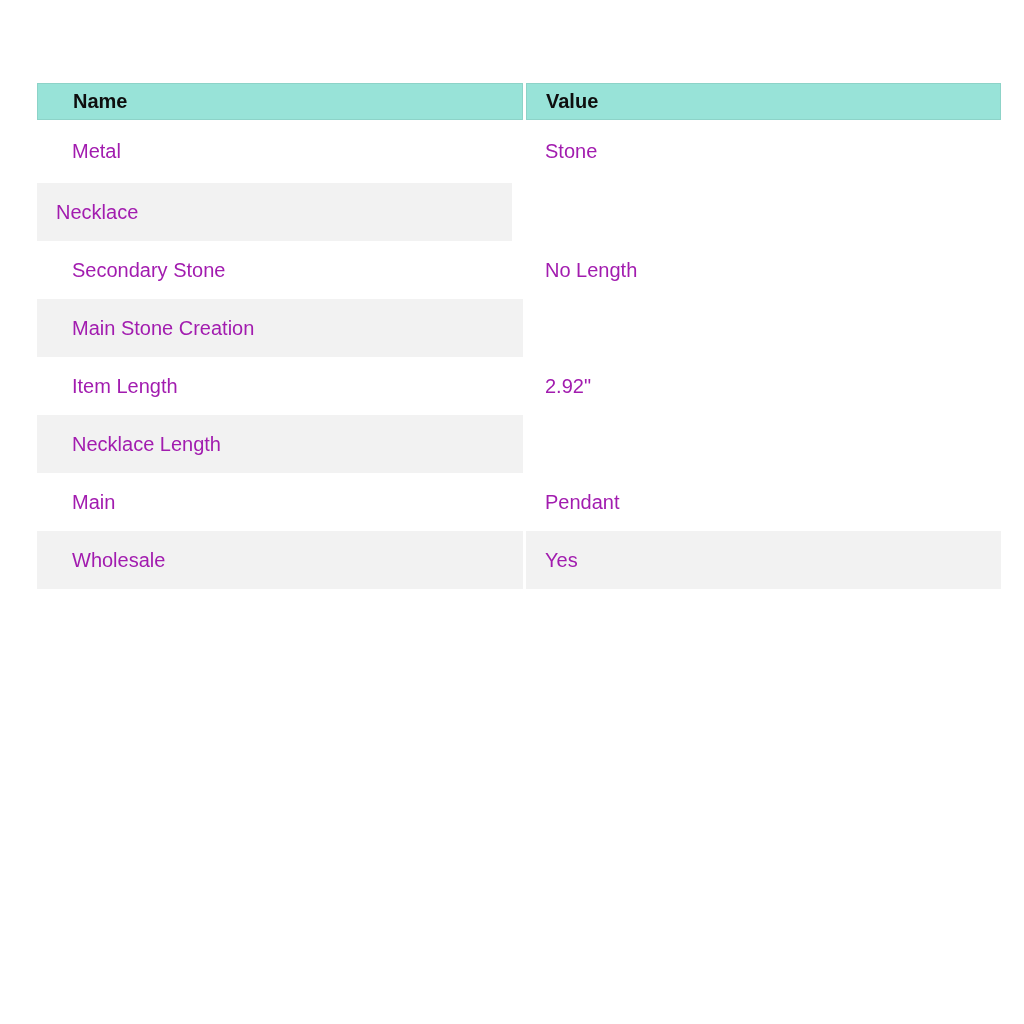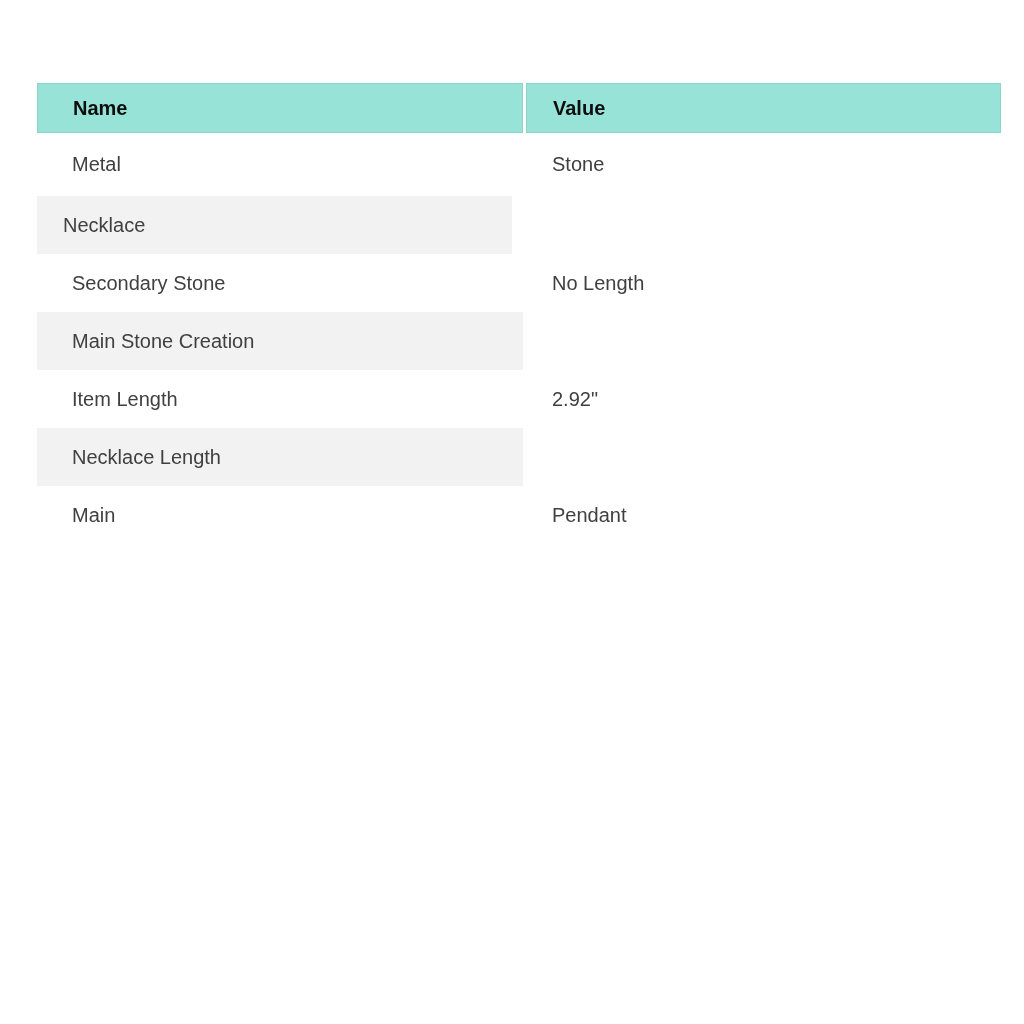--- a/index.html
+++ b/index.html
@@ -20,41 +20,41 @@
   .attr-table {
     position: absolute;
     left: 37px;
     top: 83px;
     width: 964px;
   }
   .row {
     display: flex;
     height: 58px;
   }
-  .row.header-row { height: 50px; }
+  .row.header-row { height: 37px; }
   .row.first-row  { height: 63px; }
   .cell {
     box-sizing: border-box;
     display: flex;
     align-items: center;
     height: 100%;
     font-size: 20px;
-    color: #404040;
+    color: #a21caf;
     background: #ffffff;
     white-space: nowrap;
     overflow: hidden;
   }
   .name-col {
     width: 486px;
     margin-right: 3px;
     padding-left: 35px;
   }
   .value-col {
     width: 475px;
-    padding-left: 26px;
+    padding-left: 19px;
   }
   .header-row .cell {
     background: #98e3d8;
     font-weight: 700;
     color: #0e0e0e;
     border: 1px solid rgba(0, 0, 0, 0.07);
   }
   .row.striped .cell {
     background: #f2f2f2;
   }
@@ -95,15 +95,19 @@
 
     <div class="row striped">
       <div class="cell name-col">Necklace Length</div>
     </div>
 
     <div class="row">
       <div class="cell name-col">Main</div>
       <div class="cell value-col">Pendant</div>
     </div>
 
+    <div class="row striped">
+      <div class="cell name-col">Wholesale</div>
+      <div class="cell value-col">Yes</div>
+    </div>
 
   </div>
 </div>
 
 </body></html>

